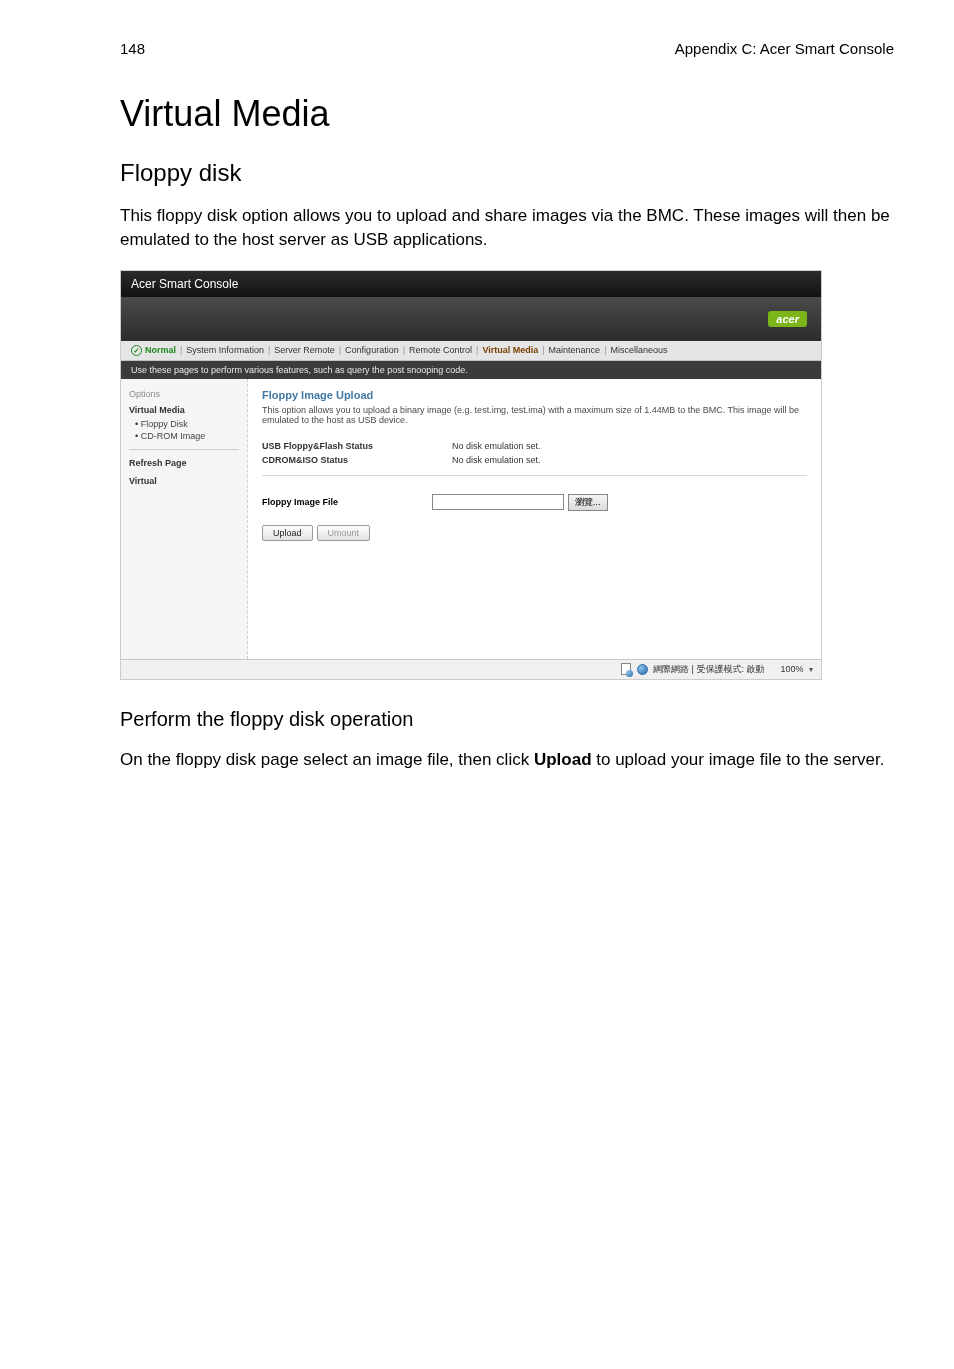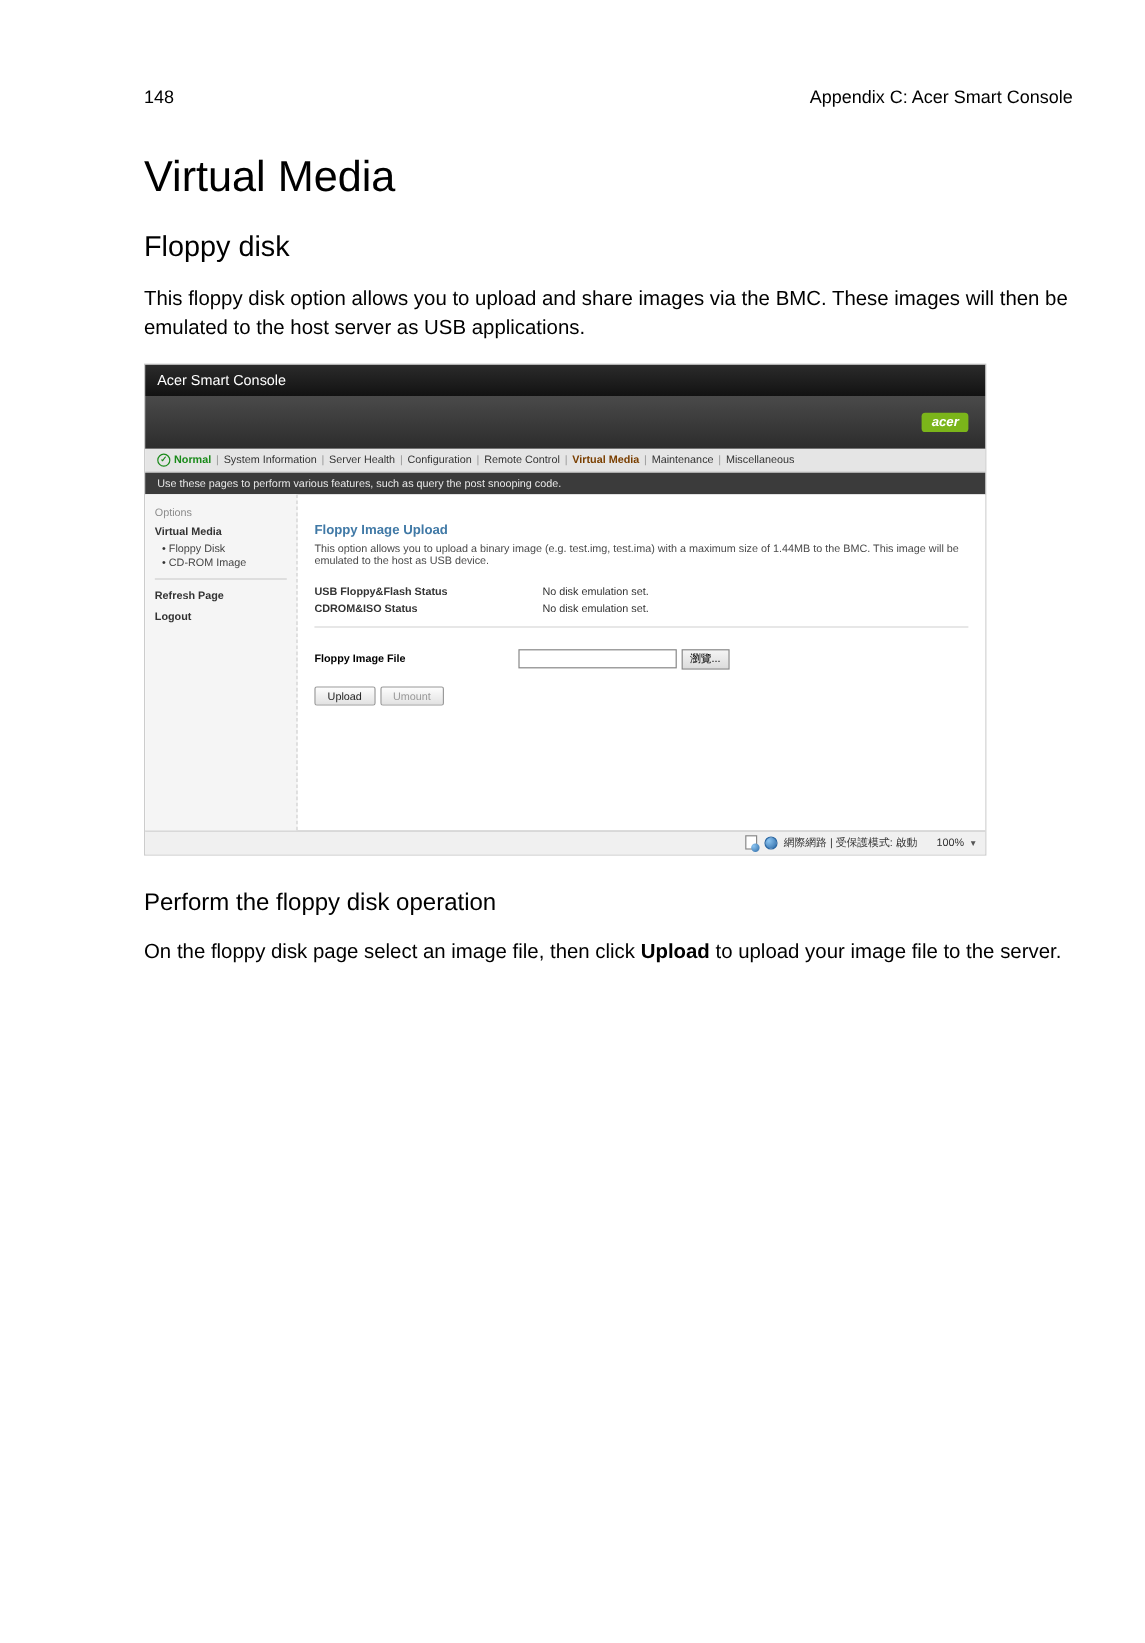--- a/index.html
+++ b/index.html
@@ -11,21 +11,20 @@
     width: 954px;
   }
   .page {
     padding: 40px 60px 60px 120px;
   }
   .header-row {
     display: flex;
     justify-content: space-between;
     font-size: 15px;
     margin-bottom: 36px;
-    margin-top: 33px;
   }
   .page-num { font-weight: 400; }
   .appendix { font-weight: 400; }
   h1 {
     font-size: 36px;
     font-weight: 400;
     margin: 0 0 24px 0;
   }
   h2 {
     font-size: 24px;
@@ -120,21 +119,21 @@
     font-size: 9px;
     color:#444;
   }
   .shot-sidebar .sec-title { color:#8b8b8b; font-weight:400; margin-bottom:6px; }
   .shot-sidebar .vm { font-weight:700; margin-bottom:4px; color:#333; }
   .shot-sidebar .sub { margin-left:6px; margin-bottom:2px; }
   .shot-sidebar .sub::before { content:"• "; color:#333; }
   .shot-sidebar hr { border:none; border-top:1px solid #d0d0d0; margin:8px 0; }
   .shot-sidebar .sbtn { font-weight:700; margin-bottom:8px; color:#333; }
 
-  .shot-main { flex:1; padding: 24px 14px; }
+  .shot-main { flex:1; padding: 10px 14px; }
   .panel-title { color:#4079a6; font-weight:700; font-size:11px; margin-bottom:4px; }
   .desc { color:#4a4a4a; margin-bottom:16px; }
   .kv { display:flex; gap:60px; margin-bottom:4px; }
   .kv .k { width:130px; font-weight:700; color:#333; }
   .kv .v { color:#333; }
   .ui-btn {
     display:inline-block;
     border:1px solid #9a9a9a;
     background: linear-gradient(#fdfdfd,#e2e2e2);
     padding:2px 10px;
@@ -197,21 +196,21 @@
     </div>
 
     <div class="shot-navbar">
       <span class="nav-status">
         <span class="nav-status-icon">✓</span>
         <span>Normal</span>
       </span>
       <span class="nav-sep">|</span>
       <span class="nav-item">System Information</span>
       <span class="nav-sep">|</span>
-      <span class="nav-item">Server Health</span>
+      <span class="nav-item">Server Remote</span>
       <span class="nav-sep">|</span>
       <span class="nav-item">Configuration</span>
       <span class="nav-sep">|</span>
       <span class="nav-item">Remote Control</span>
       <span class="nav-sep">|</span>
       <span class="nav-item active">Virtual Media</span>
       <span class="nav-sep">|</span>
       <span class="nav-item">Maintenance</span>
       <span class="nav-sep">|</span>
       <span class="nav-item">Miscellaneous</span>
@@ -220,21 +219,21 @@
     <div class="shot-subbar">Use these pages to perform various features, such as query the post snooping code.</div>
 
     <div class="shot-body">
       <div class="shot-sidebar">
         <div class="sec-title">Options</div>
         <div class="vm">Virtual Media</div>
         <div class="sub">Floppy Disk</div>
         <div class="sub">CD-ROM Image</div>
         <hr>
         <div class="sbtn">Refresh Page</div>
-        <div class="sbtn">Logout</div>
+        <div class="sbtn">Virtual</div>
       </div>
 
       <div class="shot-main">
         <div class="panel-title">Floppy Image Upload</div>
         <div class="desc">This option allows you to upload a binary image (e.g. test.img, test.ima) with a maximum size of 1.44MB to the BMC. This image will be emulated to the host as USB device.</div>
 
         <div class="kv">
           <span class="k">USB Floppy&amp;Flash Status</span>
           <span class="v">No disk emulation set.</span>
         </div>

